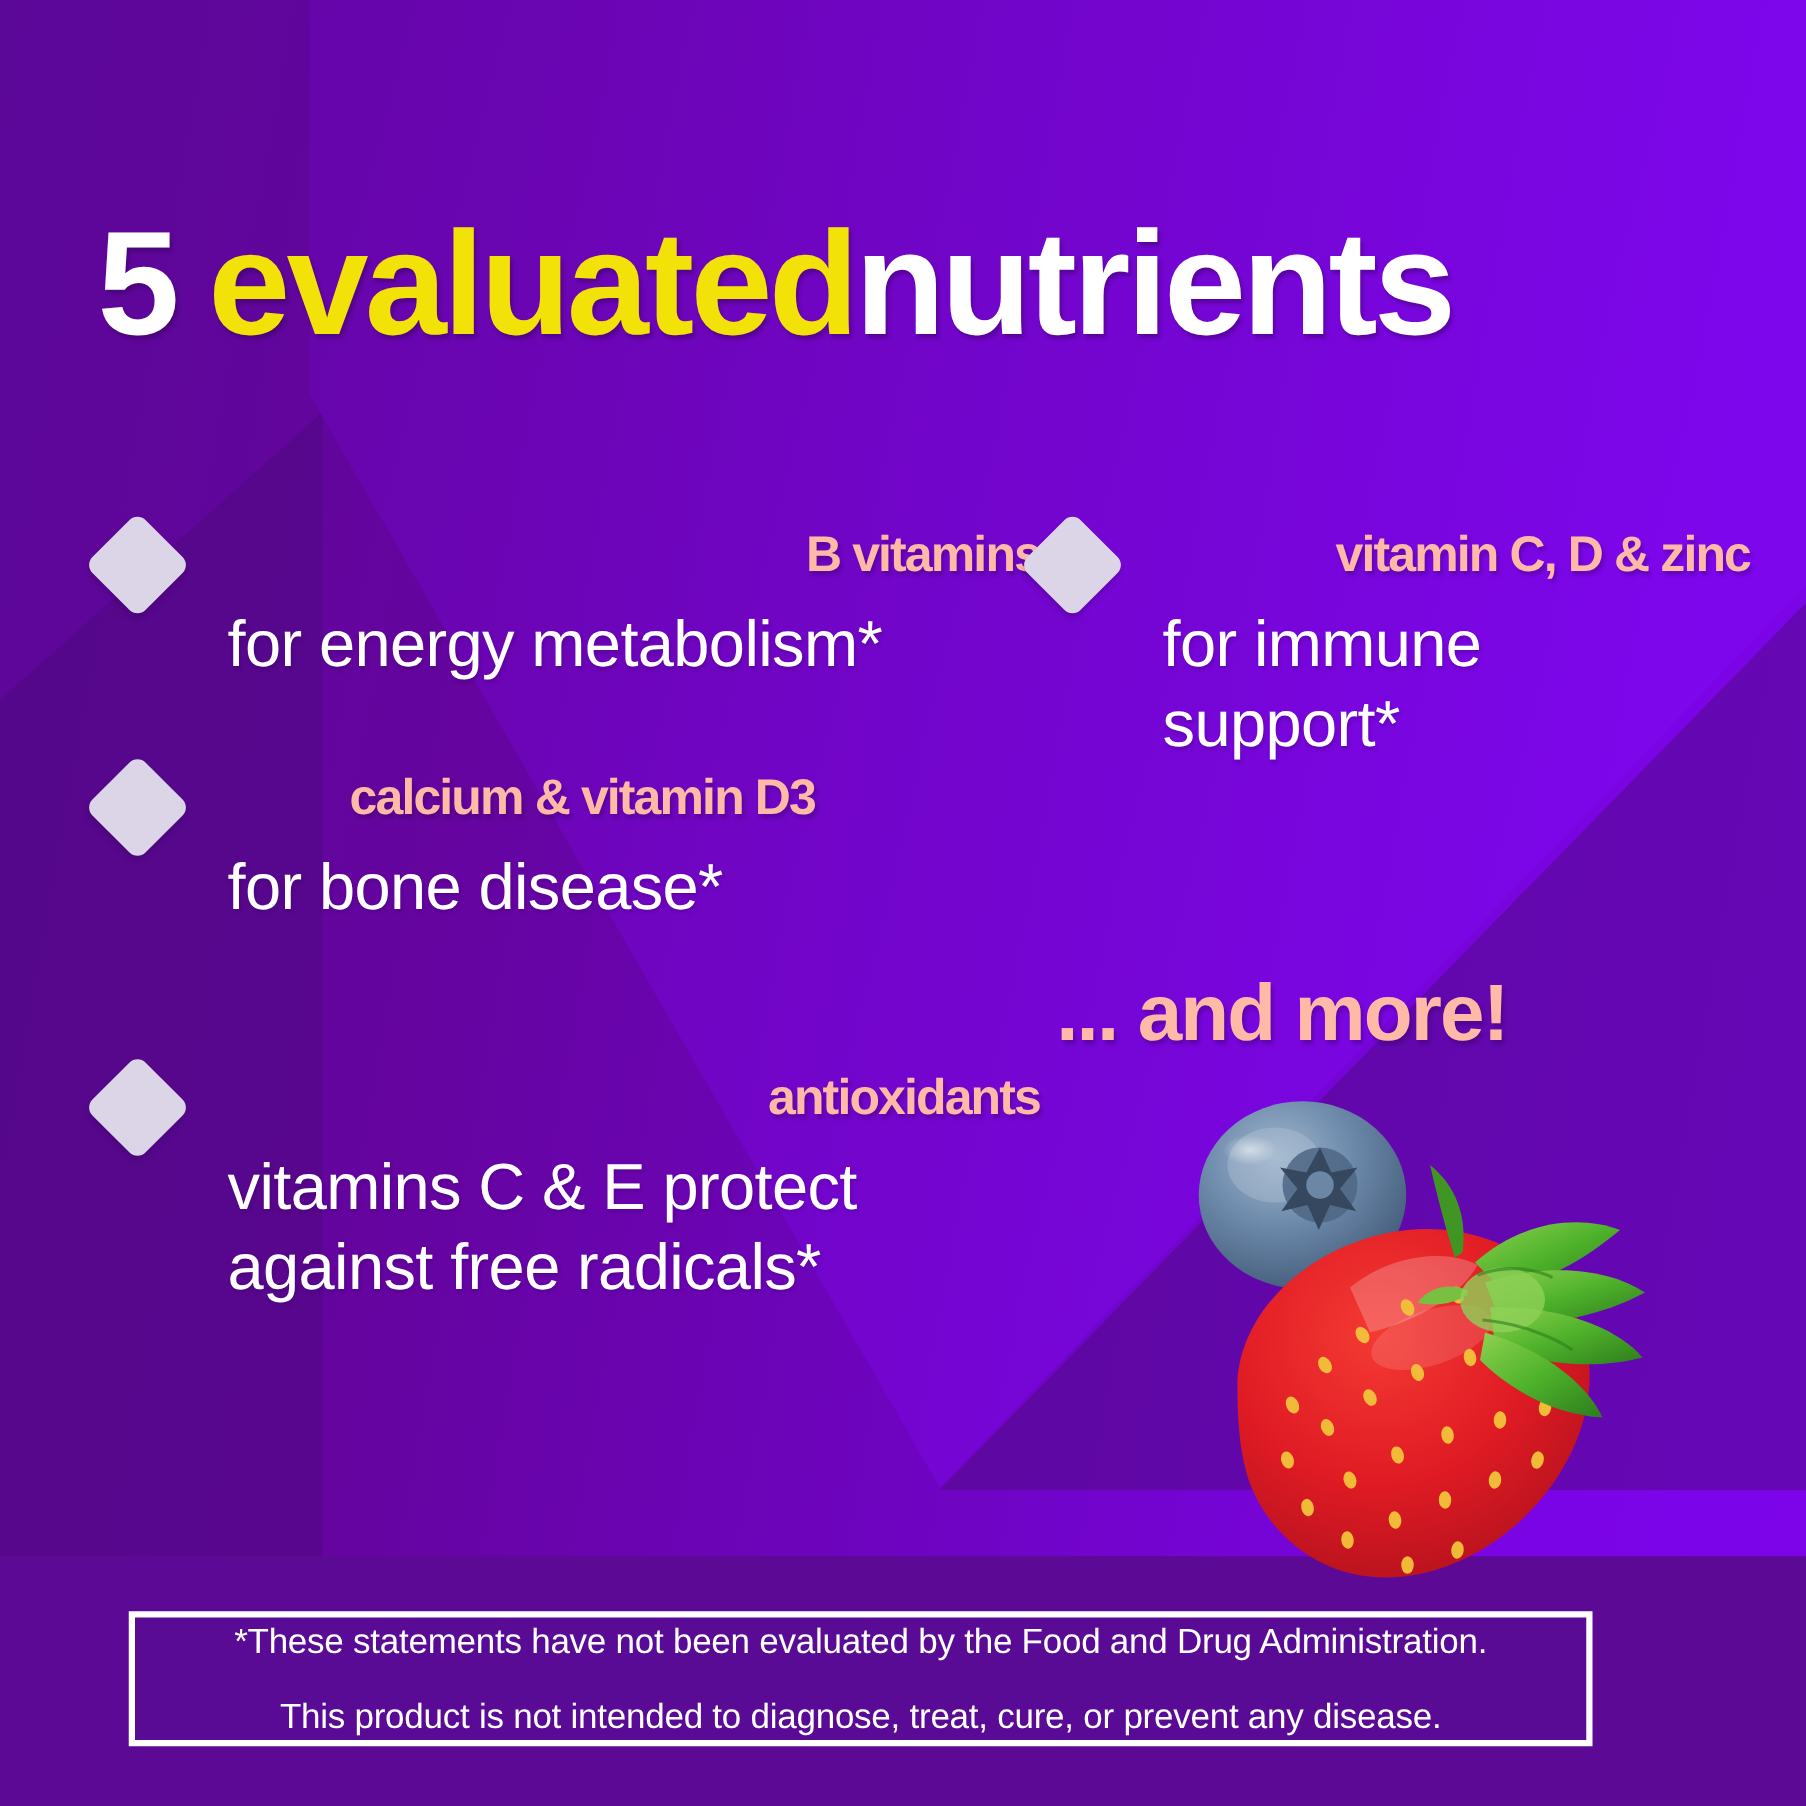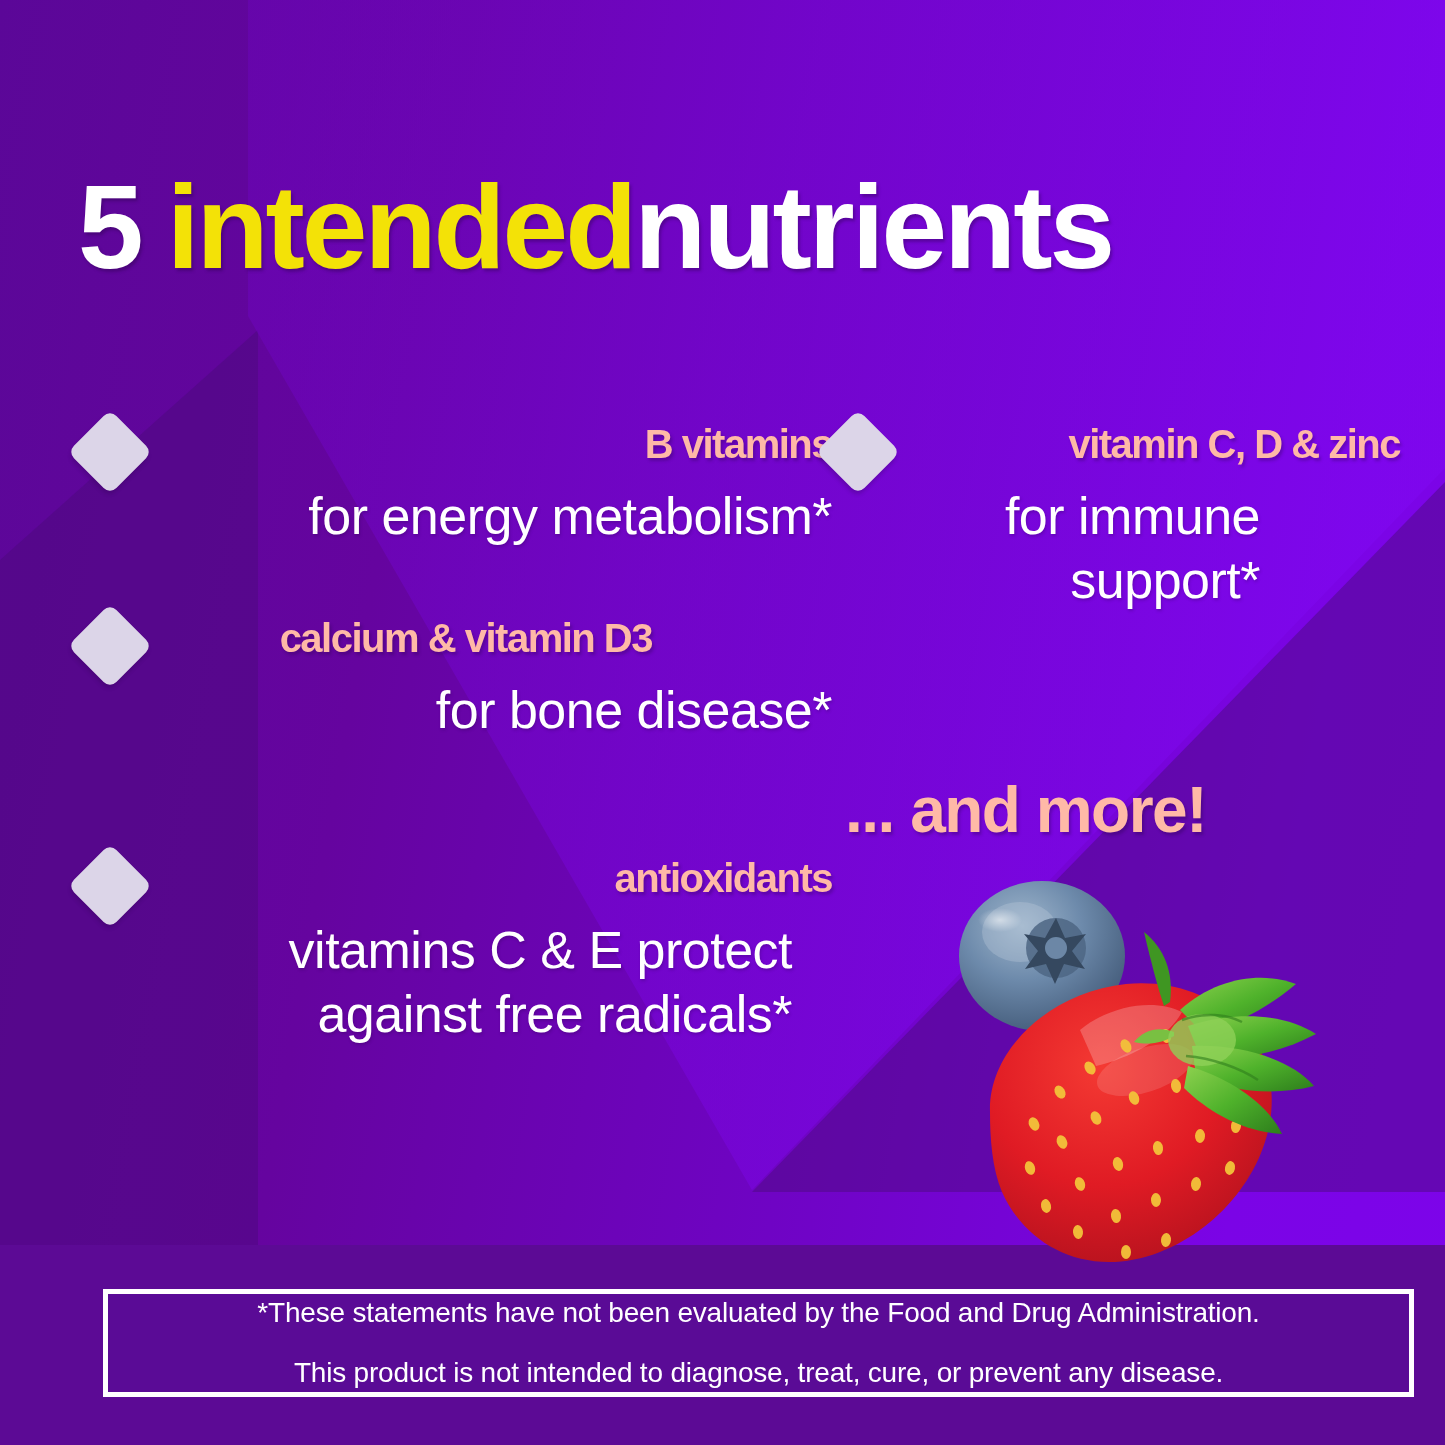--- a/index.html
+++ b/index.html
@@ -56,40 +56,39 @@
     font-weight:700; letter-spacing:-1.5px;
     text-shadow:2px 3px 3px rgba(40,0,70,.28);
     text-align:right;
   }
   .b-desc{
     color:#ffffff;
     font-size:52px; line-height:64px;
     font-weight:400; letter-spacing:-0.5px;
     margin-top:4px;
     text-shadow:1px 2px 3px rgba(40,0,70,.25);
-    text-align:right;
   }
   .b-title.narrow{ max-width:470px; }
 
   #more-text{
     position:absolute; left:845px; top:772px;
     color:#ffb9a7;
     font-size:64px; line-height:76px;
     font-weight:700; letter-spacing:-1.5px;
     text-shadow:2px 3px 3px rgba(40,0,70,.3);
     white-space:nowrap;
   }
 
   
   #fruit{ position:absolute; left:930px; top:880px; width:400px; height:400px; }
 
   
   #disclaimer{
     position:absolute; left:103px; top:1289px;
-    width:1311px; height:108px;
+    width:1171px; height:108px;
     border:5px solid #ffffff;
     background:#5a0b96;
     display:flex; flex-direction:column;
     align-items:center; justify-content:center;gap:24px;
   }
   #disclaimer p{
     color:#ffffff;
     font-size:28px; line-height:36px;
     font-weight:400; letter-spacing:-0.2px;
     text-align:center;
@@ -117,21 +116,21 @@
     <polygon points="0,560 258,330 258,1445 0,1445" fill="#4e0a80" opacity="0.55"></polygon>
 
     <polygon points="248,316 752,1190 1445,468 1445,0 248,0" fill="url(#chevGrad)" opacity="0.55"></polygon>
 
     <polygon points="1445,482 752,1192 1445,1192" fill="#4e0a80" opacity="0.5"></polygon>
   </svg>
 
   <div id="bg-bottomband"></div>
 
   <div id="heading">
-    <span class="w">5</span><span class="sp"></span><span class="y">intended</span><span class="w">nutrients</span>
+    <span class="w">5</span><span class="sp"></span><span class="y">evaluated</span><span class="w">nutrients</span>
   </div>
 
   <div class="col" id="col-left">
 
     <div class="bullet">
       <span class="diamond"></span>
       <div class="b-title">B vitamins</div>
       <div class="b-desc">for energy metabolism*</div>
     </div>
 

